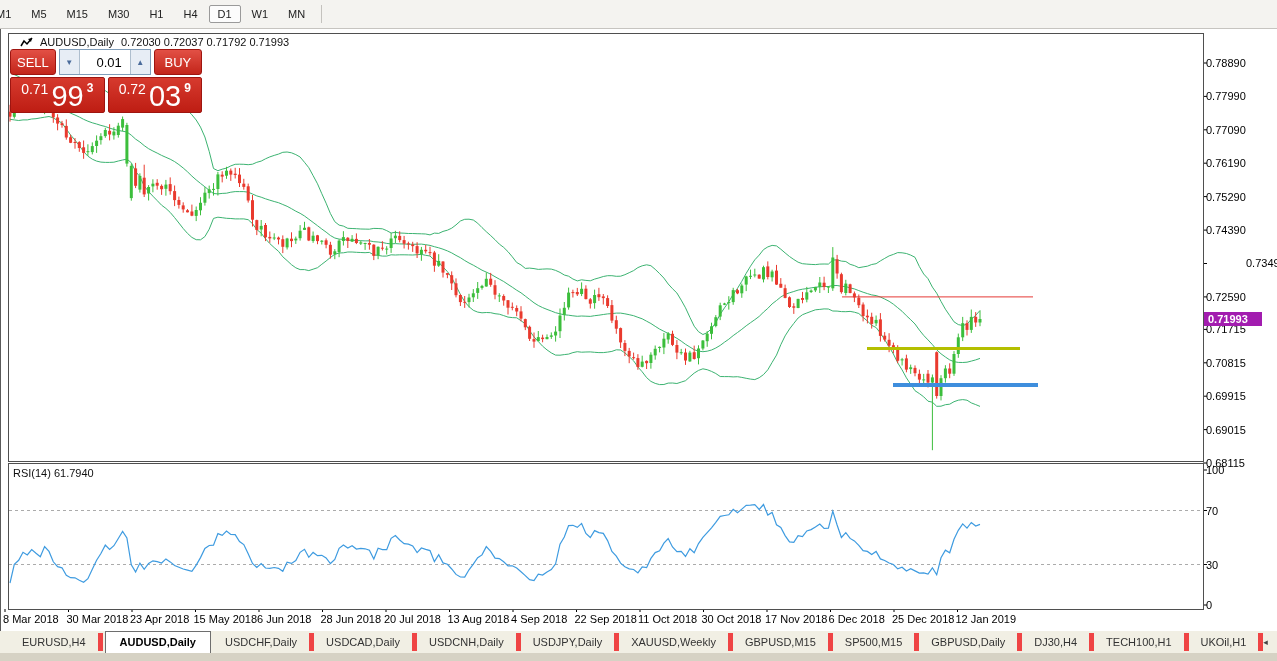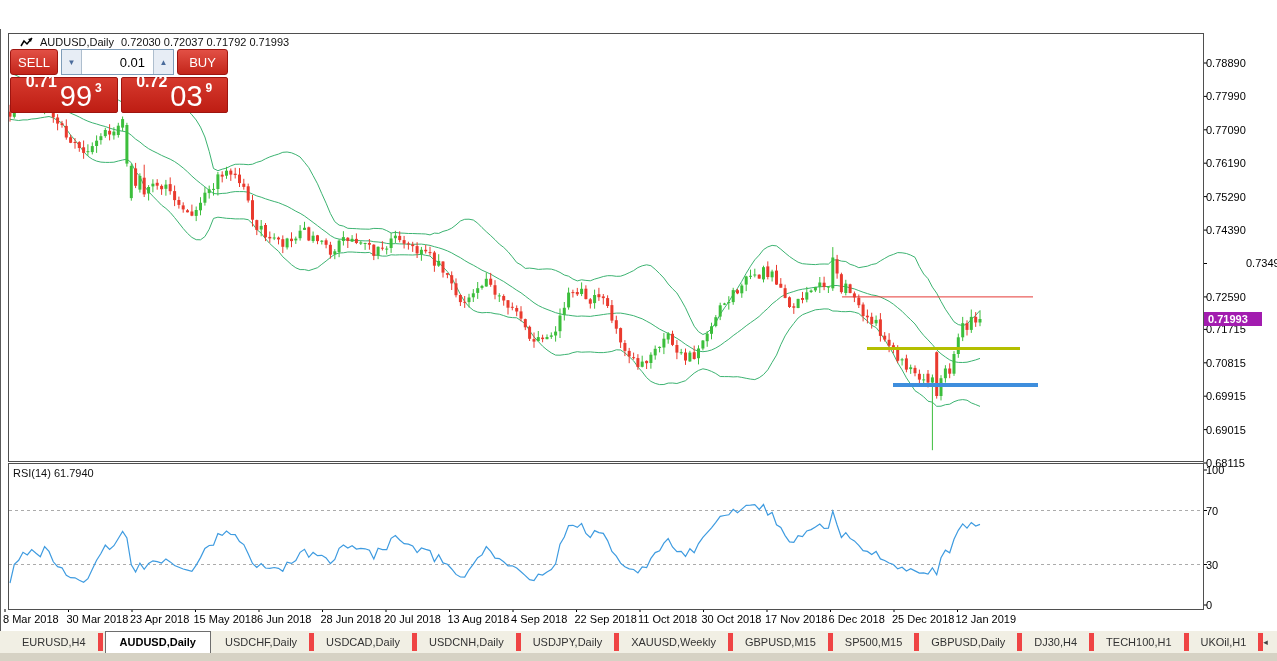--- a/index.html
+++ b/index.html
@@ -21,51 +21,63 @@
   .pane-main{left:8px;top:33px;width:1196px;height:429px;}
   .pane-rsi{left:8px;top:463px;width:1196px;height:147px;}
   .chart-header{position:absolute;left:20px;top:36px;z-index:3;display:flex;align-items:center;gap:7px;
                 font-size:11px;color:#111;}
   .rsi-label{position:absolute;left:13px;top:467px;z-index:3;font-size:11px;color:#111;}
   .axis-label{position:absolute;left:1206px;font-size:11px;font-weight:normal;color:#000;z-index:3;white-space:nowrap;}
   .date-label{position:absolute;top:613px;font-size:11px;color:#000;z-index:3;white-space:nowrap;}
   .price-tag{position:absolute;left:1204px;width:58px;height:14px;background:#a21caf;color:#fff;
              font-size:11px;font-weight:bold;line-height:14px;padding-left:4px;z-index:4;box-sizing:border-box;}
   
-  .trade-panel{position:absolute;left:10px;top:49px;width:218px;z-index:5;}
+  .trade-panel{position:absolute;left:10px;top:49px;width:192px;z-index:5;}
   .tp-row1{display:flex;gap:3px;height:26px;}
   .tp-sell,.tp-buy{border:1px solid #9E1510;border-radius:3px;color:#fff;font-size:13px;
      background:linear-gradient(#E25045,#C3251A);width:48px;cursor:pointer;font-family:inherit;}
   .tp-buy{width:51px;}
   .tp-stepper{flex:1;display:flex;background:#fff;border:1px solid #7F9DB9;align-items:stretch;}
   .tp-dec,.tp-inc{width:20px;border:none;background:#E7EDF5;color:#4A6B9B;font-size:8px;cursor:pointer;padding:0;}
   .tp-dec{border-right:1px solid #AEBECE;}
   .tp-inc{border-left:1px solid #AEBECE;}
   .tp-vol{flex:1;border:none;outline:none;font-size:13px;text-align:right;padding-right:8px;width:40px;
           font-family:inherit;color:#000;}
   .tp-row2{display:flex;gap:3px;margin-top:2px;height:36px;}
   .tp-price{flex:1;display:flex;align-items:flex-end;justify-content:center;gap:3px;color:#fff;
             background:linear-gradient(#D63A2E,#BE1D13);border:1px solid #9E1510;border-radius:2px;cursor:pointer;}
-  .tp-small{font-size:16px;font-weight:bold;padding-bottom:21px;}
+  .tp-small{font-size:14px;font-weight:normal;padding-bottom:15px;}
   .tp-big{font-size:29px;line-height:31px;font-weight:normal;}
   .tp-sup{font-size:12px;font-weight:bold;display:inline-block;transform:translateY(-17px);}
   
   .tabbar{position:absolute;top:631px;left:0;right:0;height:22px;background:#F1EFE4;
           display:flex;align-items:center;padding-left:10px;z-index:6;}
   .tab{font-size:11px;color:#333;padding:3px 12px;border-right:5px solid #ef4444;white-space:nowrap;cursor:pointer;}
   .tab.active{background:#fff;border:1px solid #6E6E6E;border-bottom:none;font-weight:bold;color:#000;
               padding:4px 14px 5px;margin:0 2px;}
   .tab-arrows{margin-left:auto;margin-right:10px;display:flex;gap:12px;font-size:9px;color:#444;}
   .statusbar{position:absolute;left:0;right:0;bottom:0;height:8px;background:#D6D2C4;border-top:1px solid #A6A396;}
 </style>
 </head>
 <body>
 
 <div class="app">
 
+  <div class="toolbar">
+      <div class="tf-btn">M1</div>
+      <div class="tf-btn">M5</div>
+      <div class="tf-btn">M15</div>
+      <div class="tf-btn">M30</div>
+      <div class="tf-btn">H1</div>
+      <div class="tf-btn">H4</div>
+      <div class="tf-btn active">D1</div>
+      <div class="tf-btn">W1</div>
+      <div class="tf-btn">MN</div>
+      <div class="tb-sep"></div>
+    </div>
 
   <div class="chartwin"></div>
 
   <svg id="chart-svg" width="1277" height="661">
       <g>
         <polyline fill="none" stroke="#3CB371" stroke-width="1" points="10.0,72.0 14.3,74.6 18.7,76.6 23.0,79.5 27.3,81.5 31.7,84.4 36.0,86.5 40.3,89.7 44.6,91.7 49.0,93.9 53.3,94.7 57.6,94.8 62.0,95.1 66.3,93.0 70.6,91.4 75.0,89.9 79.3,88.4 83.6,87.0 87.9,86.3 92.3,86.4 96.6,87.0 100.9,88.6 105.3,90.7 109.6,93.7 113.9,96.6 118.3,100.0 122.6,102.3 126.9,104.9 131.3,107.6 135.6,106.7 139.9,107.5 144.2,105.3 148.6,105.7 152.9,105.7 157.2,105.6 161.6,105.7 165.9,106.1 170.2,106.0 174.6,105.7 178.9,106.1 183.2,107.5 187.5,110.2 191.9,114.8 196.2,120.0 200.5,127.1 204.9,137.0 209.2,151.4 213.5,168.5 217.9,170.7 222.2,169.2 226.5,168.1 230.8,165.9 235.2,164.3 239.5,164.2 243.8,164.3 248.2,164.7 252.5,164.2 256.8,162.3 261.2,161.1 265.5,158.8 269.8,156.9 274.2,155.4 278.5,154.1 282.8,152.3 287.1,152.0 291.5,152.8 295.8,154.6 300.1,157.0 304.5,162.3 308.8,167.7 313.1,175.6 317.5,183.8 321.8,193.7 326.1,203.2 330.4,213.5 334.8,221.7 339.1,225.1 343.4,226.1 347.8,228.3 352.1,228.5 356.4,228.7 360.8,229.0 365.1,229.1 369.4,229.2 373.8,228.4 378.1,228.5 382.4,228.8 386.7,230.6 391.1,233.0 395.4,232.3 399.7,233.0 404.1,233.2 408.4,233.5 412.7,233.5 417.1,233.7 421.4,233.8 425.7,234.0 430.0,234.9 434.4,233.1 438.7,233.4 443.0,231.4 447.4,230.2 451.7,228.2 456.0,224.9 460.4,221.0 464.7,219.3 469.0,219.2 473.3,220.0 477.7,223.2 482.0,227.6 486.3,231.7 490.7,235.6 495.0,239.7 499.3,244.1 503.7,247.4 508.0,251.7 512.3,256.8 516.7,262.5 521.0,264.9 525.3,268.4 529.6,268.1 534.0,268.6 538.3,269.4 542.6,269.1 547.0,268.9 551.3,269.1 555.6,270.4 560.0,272.4 564.3,275.0 568.6,276.2 572.9,279.0 577.3,280.9 581.6,279.8 585.9,280.4 590.3,280.8 594.6,279.1 598.9,277.9 603.3,276.5 607.6,275.7 611.9,275.7 616.3,276.3 620.6,276.2 624.9,274.7 629.2,272.7 633.6,270.6 637.9,267.6 642.2,265.8 646.6,264.8 650.9,265.7 655.2,269.3 659.6,273.6 663.9,278.1 668.2,284.0 672.5,288.7 676.9,293.0 681.2,300.1 685.5,307.8 689.9,317.3 694.2,326.2 698.5,331.7 702.9,334.5 707.2,332.7 711.5,328.6 715.8,322.5 720.2,314.3 724.5,307.8 728.8,301.8 733.2,294.2 737.5,288.3 741.8,281.3 746.2,273.3 750.5,266.2 754.8,259.8 759.2,255.1 763.5,249.6 767.8,246.9 772.1,245.4 776.5,245.9 780.8,249.2 785.1,252.9 789.5,256.5 793.8,259.5 798.1,262.2 802.5,263.7 806.8,264.1 811.1,264.4 815.4,264.6 819.8,264.1 824.1,264.0 828.4,264.1 832.8,260.1 837.1,259.8 841.4,261.1 845.8,261.5 850.1,264.3 854.4,265.6 858.8,267.7 863.1,266.9 867.4,266.2 871.7,264.5 876.1,263.7 880.4,260.9 884.7,258.4 889.1,255.9 893.4,254.4 897.7,252.6 902.1,252.8 906.4,253.5 910.7,255.1 915.0,257.3 919.4,266.6 923.7,274.0 928.0,278.7 932.4,287.1 936.7,293.2 941.0,301.4 945.4,309.2 949.7,315.5 954.0,321.8 958.3,324.6 962.7,325.5 967.0,324.2 971.3,319.3 975.7,315.3 980.0,310.5"></polyline>
         <polyline fill="none" stroke="#3CB371" stroke-width="1" points="10.0,95.6 14.3,97.3 18.7,98.5 23.0,99.7 27.3,100.7 31.7,101.7 36.0,102.6 40.3,103.8 44.6,104.4 49.0,105.2 53.3,106.3 57.6,107.7 62.0,109.1 66.3,111.0 70.6,113.2 75.0,115.0 79.3,117.0 83.6,119.3 87.9,121.2 92.3,122.8 96.6,124.0 100.9,125.4 105.3,126.5 109.6,128.1 113.9,129.4 118.3,130.5 122.6,131.2 126.9,132.0 131.3,135.2 135.6,139.1 139.9,142.0 144.2,145.6 148.6,148.7 152.9,151.0 157.2,153.1 161.6,155.4 165.9,157.3 170.2,159.2 174.6,161.6 178.9,164.6 183.2,168.0 187.5,171.8 191.9,176.1 196.2,179.9 200.5,183.4 204.9,186.8 209.2,190.3 213.5,193.5 217.9,193.9 222.2,193.4 226.5,193.2 230.8,192.2 235.2,191.6 239.5,191.6 243.8,191.6 248.2,192.2 252.5,194.0 256.8,195.9 261.2,197.2 265.5,198.8 269.8,200.2 274.2,201.5 278.5,202.7 282.8,204.5 287.1,206.3 291.5,208.7 295.8,211.2 300.1,213.3 304.5,216.0 308.8,219.2 313.1,222.4 317.5,225.7 321.8,229.0 326.1,232.1 330.4,235.5 334.8,238.0 339.1,239.1 343.4,239.4 347.8,240.2 352.1,240.3 356.4,240.5 360.8,240.7 365.1,240.9 369.4,240.8 373.8,241.7 378.1,242.0 382.4,242.5 386.7,243.4 391.1,243.9 395.4,243.6 399.7,243.9 404.1,244.0 408.4,244.2 412.7,244.3 417.1,244.2 421.4,244.1 425.7,244.7 430.0,245.4 434.4,246.7 438.7,247.8 443.0,249.2 447.4,250.9 451.7,252.9 456.0,255.4 460.4,257.7 464.7,260.5 469.0,263.0 473.3,265.2 477.7,267.7 482.0,270.2 486.3,272.1 490.7,274.2 495.0,276.7 499.3,279.1 503.7,281.5 508.0,284.4 512.3,287.2 516.7,290.2 521.0,292.8 525.3,296.1 529.6,299.4 534.0,302.8 538.3,305.5 542.6,307.6 547.0,309.4 551.3,311.0 555.6,312.7 560.0,313.8 564.3,314.8 568.6,315.2 572.9,315.8 577.3,316.3 581.6,316.0 585.9,316.2 590.3,316.4 594.6,315.7 598.9,315.2 603.3,314.5 607.6,313.9 611.9,313.6 616.3,313.1 620.6,313.1 624.9,313.8 629.2,314.7 633.6,315.7 637.9,317.3 642.2,318.8 646.6,321.2 650.9,323.5 655.2,326.3 659.6,329.1 663.9,331.3 668.2,333.5 672.5,335.8 676.9,338.3 681.2,341.1 685.5,344.3 689.9,347.0 694.2,349.7 698.5,351.1 702.9,351.7 707.2,351.2 711.5,350.0 715.8,348.0 720.2,345.4 724.5,342.2 728.8,339.2 733.2,335.6 737.5,332.5 741.8,329.3 746.2,325.8 750.5,322.7 754.8,319.7 759.2,316.4 763.5,312.1 767.8,308.4 772.1,303.9 776.5,300.5 780.8,297.0 785.1,294.4 789.5,292.8 793.8,291.5 798.1,290.1 802.5,289.2 806.8,288.6 811.1,287.9 815.4,287.2 819.8,286.8 824.1,286.5 828.4,286.5 832.8,285.6 837.1,285.5 841.4,286.3 845.8,286.6 850.1,287.9 854.4,288.9 858.8,290.6 863.1,292.2 867.4,293.6 871.7,294.9 876.1,295.6 880.4,297.0 884.7,299.0 889.1,301.3 893.4,304.2 897.7,307.7 902.1,311.3 906.4,315.7 910.7,319.7 915.0,324.0 919.4,330.1 923.7,335.4 928.0,339.9 932.4,344.6 936.7,349.8 941.0,353.8 945.4,357.0 949.7,359.9 954.0,361.7 958.3,362.4 962.7,362.5 967.0,362.2 971.3,361.1 975.7,359.9 980.0,358.4"></polyline>
         <polyline fill="none" stroke="#3CB371" stroke-width="1" points="10.0,119.3 14.3,119.9 18.7,120.5 23.0,119.9 27.3,119.9 31.7,119.0 36.0,118.7 40.3,117.9 44.6,117.2 49.0,116.5 53.3,117.9 57.6,120.5 62.0,123.1 66.3,129.0 70.6,135.0 75.0,140.1 79.3,145.7 83.6,151.6 87.9,156.2 92.3,159.2 96.6,161.1 100.9,162.1 105.3,162.4 109.6,162.4 113.9,162.2 118.3,161.0 122.6,160.0 126.9,159.1 131.3,162.7 135.6,171.5 139.9,176.6 144.2,185.9 148.6,191.6 152.9,196.2 157.2,200.6 161.6,205.2 165.9,208.4 170.2,212.4 174.6,217.6 178.9,223.0 183.2,228.5 187.5,233.4 191.9,237.4 196.2,239.7 200.5,239.8 204.9,236.6 209.2,229.2 213.5,218.4 217.9,217.2 222.2,217.7 226.5,218.3 230.8,218.5 235.2,218.9 239.5,218.9 243.8,218.9 248.2,219.7 252.5,223.7 256.8,229.5 261.2,233.2 265.5,238.8 269.8,243.6 274.2,247.6 278.5,251.3 282.8,256.8 287.1,260.6 291.5,264.7 295.8,267.8 300.1,269.6 304.5,269.6 308.8,270.6 313.1,269.2 317.5,267.7 321.8,264.3 326.1,261.0 330.4,257.5 334.8,254.3 339.1,253.0 343.4,252.8 347.8,252.0 352.1,252.0 356.4,252.3 360.8,252.5 365.1,252.7 369.4,252.4 373.8,254.9 378.1,255.4 382.4,256.1 386.7,256.1 391.1,254.8 395.4,255.0 399.7,254.8 404.1,254.8 408.4,254.9 412.7,255.0 417.1,254.7 421.4,254.4 425.7,255.3 430.0,256.0 434.4,260.2 438.7,262.2 443.0,267.0 447.4,271.6 451.7,277.6 456.0,285.9 460.4,294.4 464.7,301.7 469.0,306.7 473.3,310.3 477.7,312.1 482.0,312.8 486.3,312.5 490.7,312.7 495.0,313.7 499.3,314.2 503.7,315.6 508.0,317.1 512.3,317.6 516.7,317.8 521.0,320.7 525.3,323.9 529.6,330.7 534.0,336.9 538.3,341.5 542.6,346.2 547.0,349.9 551.3,352.9 555.6,355.1 560.0,355.2 564.3,354.6 568.6,354.1 572.9,352.6 577.3,351.7 581.6,352.2 585.9,352.0 590.3,351.9 594.6,352.3 598.9,352.6 603.3,352.6 607.6,352.1 611.9,351.4 616.3,349.8 620.6,350.0 624.9,352.9 629.2,356.7 633.6,360.8 637.9,367.0 642.2,371.8 646.6,377.6 650.9,381.4 655.2,383.4 659.6,384.6 663.9,384.5 668.2,383.1 672.5,383.0 676.9,383.5 681.2,382.1 685.5,380.7 689.9,376.8 694.2,373.1 698.5,370.4 702.9,368.8 707.2,369.7 711.5,371.4 715.8,373.5 720.2,376.5 724.5,376.6 728.8,376.6 733.2,376.9 737.5,376.7 741.8,377.4 746.2,378.3 750.5,379.1 754.8,379.6 759.2,377.7 763.5,374.6 767.8,369.8 772.1,362.4 776.5,355.1 780.8,344.7 785.1,335.9 789.5,329.0 793.8,323.4 798.1,318.0 802.5,314.7 806.8,313.0 811.1,311.4 815.4,309.8 819.8,309.4 824.1,308.9 828.4,309.0 832.8,311.0 837.1,311.1 841.4,311.6 845.8,311.7 850.1,311.4 854.4,312.2 858.8,313.5 863.1,317.4 867.4,321.0 871.7,325.3 876.1,327.5 880.4,333.1 884.7,339.7 889.1,346.8 893.4,354.0 897.7,362.8 902.1,369.9 906.4,377.8 910.7,384.3 915.0,390.7 919.4,393.6 923.7,396.8 928.0,401.2 932.4,402.2 936.7,406.3 941.0,406.2 945.4,404.7 949.7,404.2 954.0,401.7 958.3,400.2 962.7,399.6 967.0,400.2 971.3,402.9 975.7,404.6 980.0,406.4"></polyline>
       </g>
       <g>

